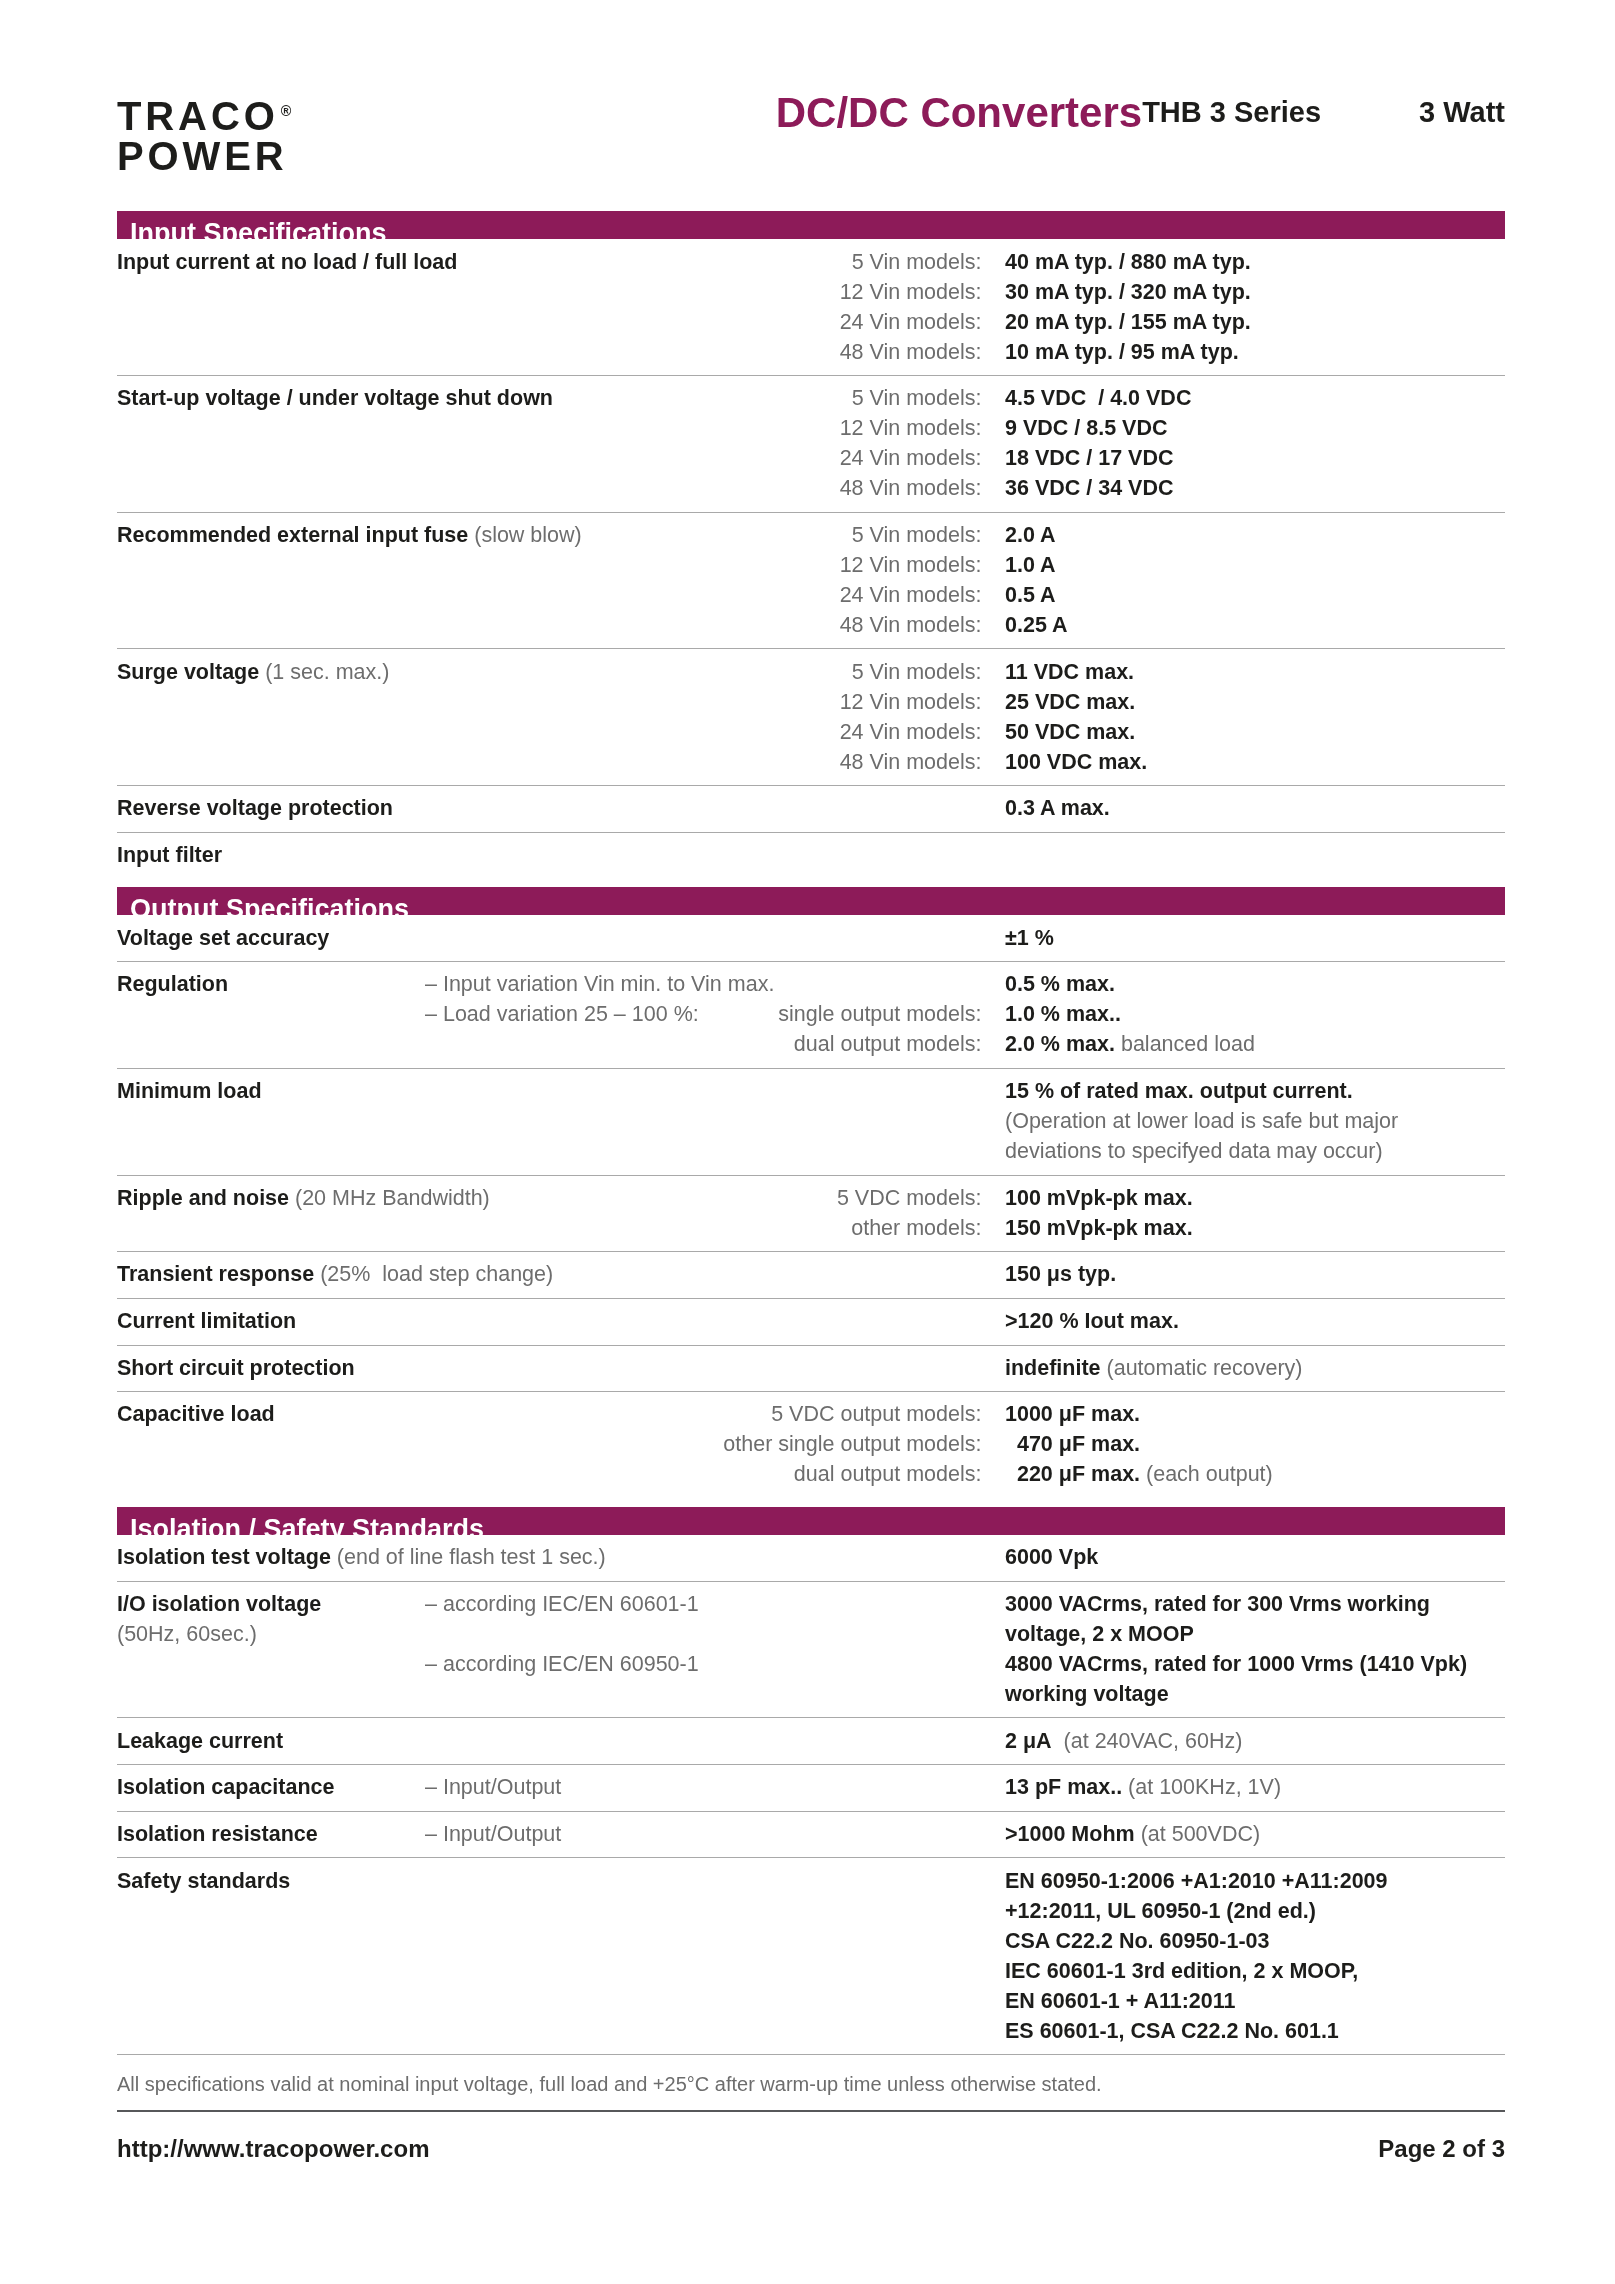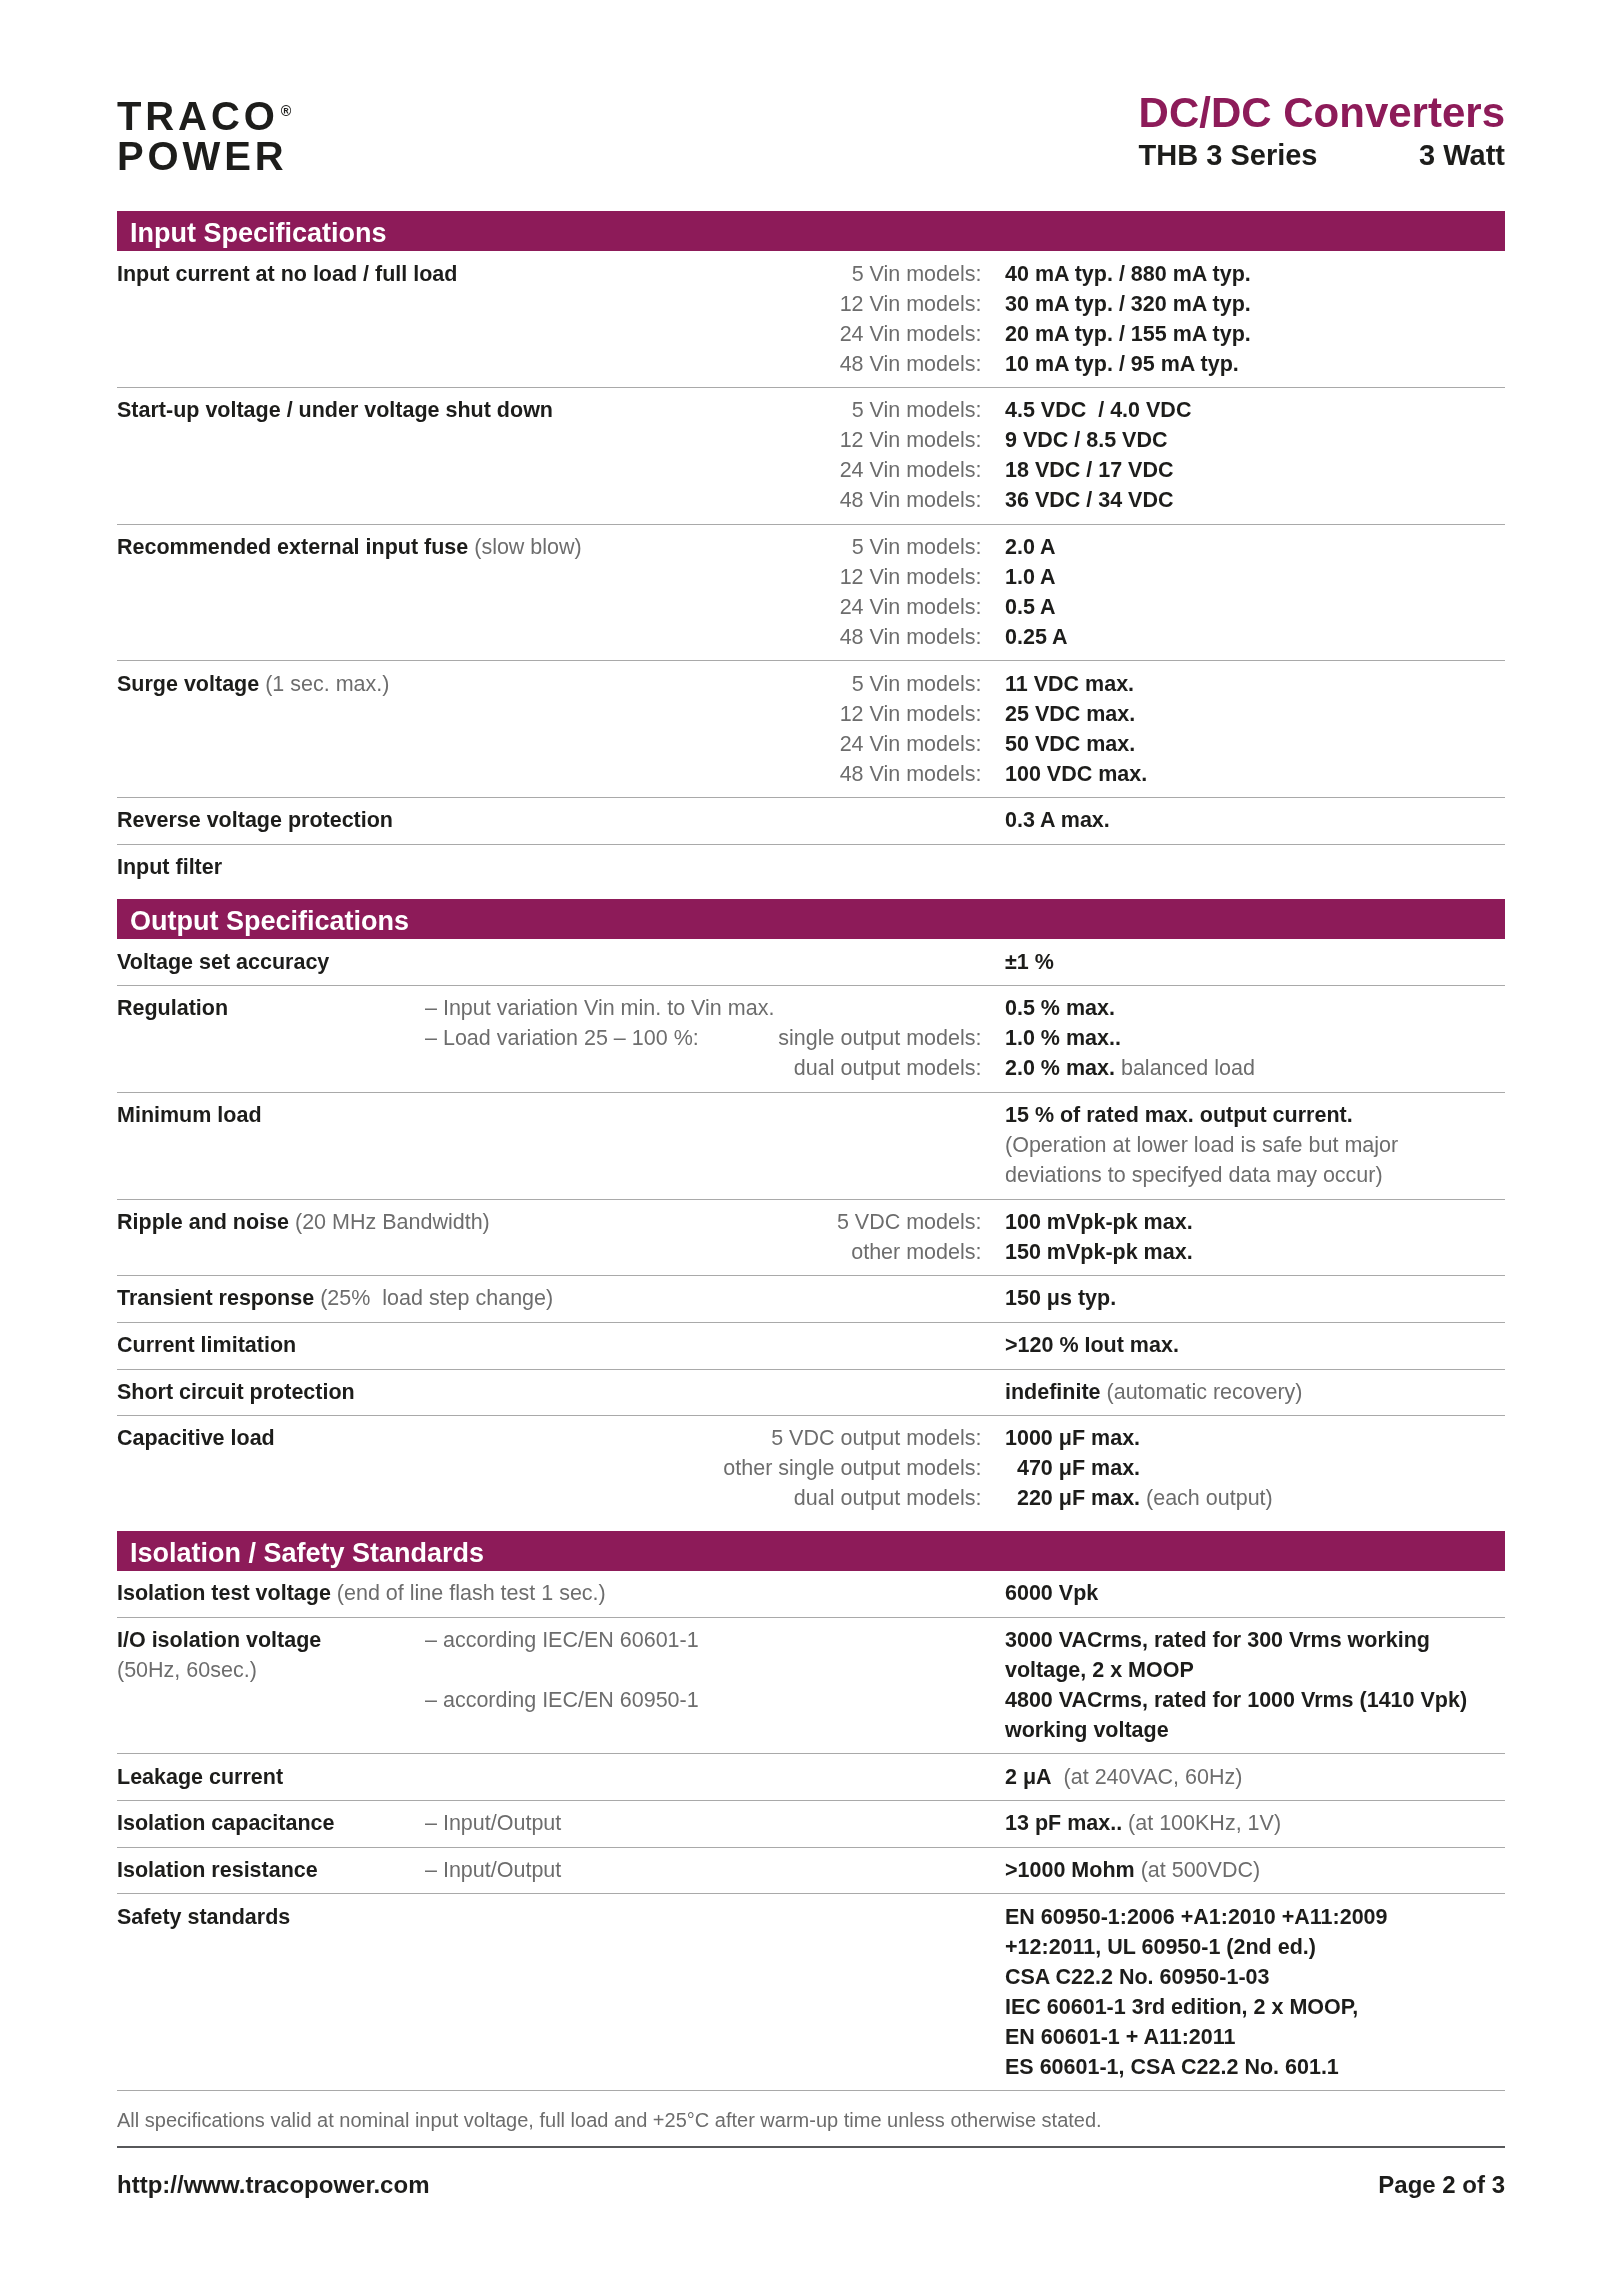--- a/index.html
+++ b/index.html
@@ -10,29 +10,29 @@
     font-family:"Liberation Sans", sans-serif;
     color:var(--ink);
   }
   .page { padding:91px 111px 0 117px; }
 
   
   .page-header { display:flex; justify-content:space-between; align-items:flex-start; margin-bottom:35px; }
   .logo { line-height:1; }
   .logo-line1, .logo-line2 { font-size:40px; font-weight:700; letter-spacing:3.9px; line-height:40px; }
   .reg { font-size:14.3px; vertical-align:super; letter-spacing:0; margin-left:2px; }
-  .title-block { display:flex; flex-direction:column; }
+  .title-block { display:flex; }
   .doc-title { font-size:42px; font-weight:700; color:var(--accent); text-align:right; line-height:43px; }
   .doc-sub { display:flex; justify-content:space-between; gap:98px; font-size:29px; font-weight:700; margin-top:5.2px; color:var(--ink); }
 
   
   .section-bar {
     background:var(--accent); color:#fff;
     font-size:27px; font-weight:700;
-    height:40px; line-height:44px; padding-left:13px;
+    height:28px; line-height:44px; padding-left:13px;
     margin-top:9px;
   }
   .spec-section:first-child .section-bar { margin-top:0; }
 
   .row {
     display:grid; grid-template-columns:308px 1fr;
     padding:7.2px 0 8.5px;
     border-bottom:1.3px solid var(--rule);
   }
   .spec-section:not(:last-child) .row:last-child { border-bottom:none; }

